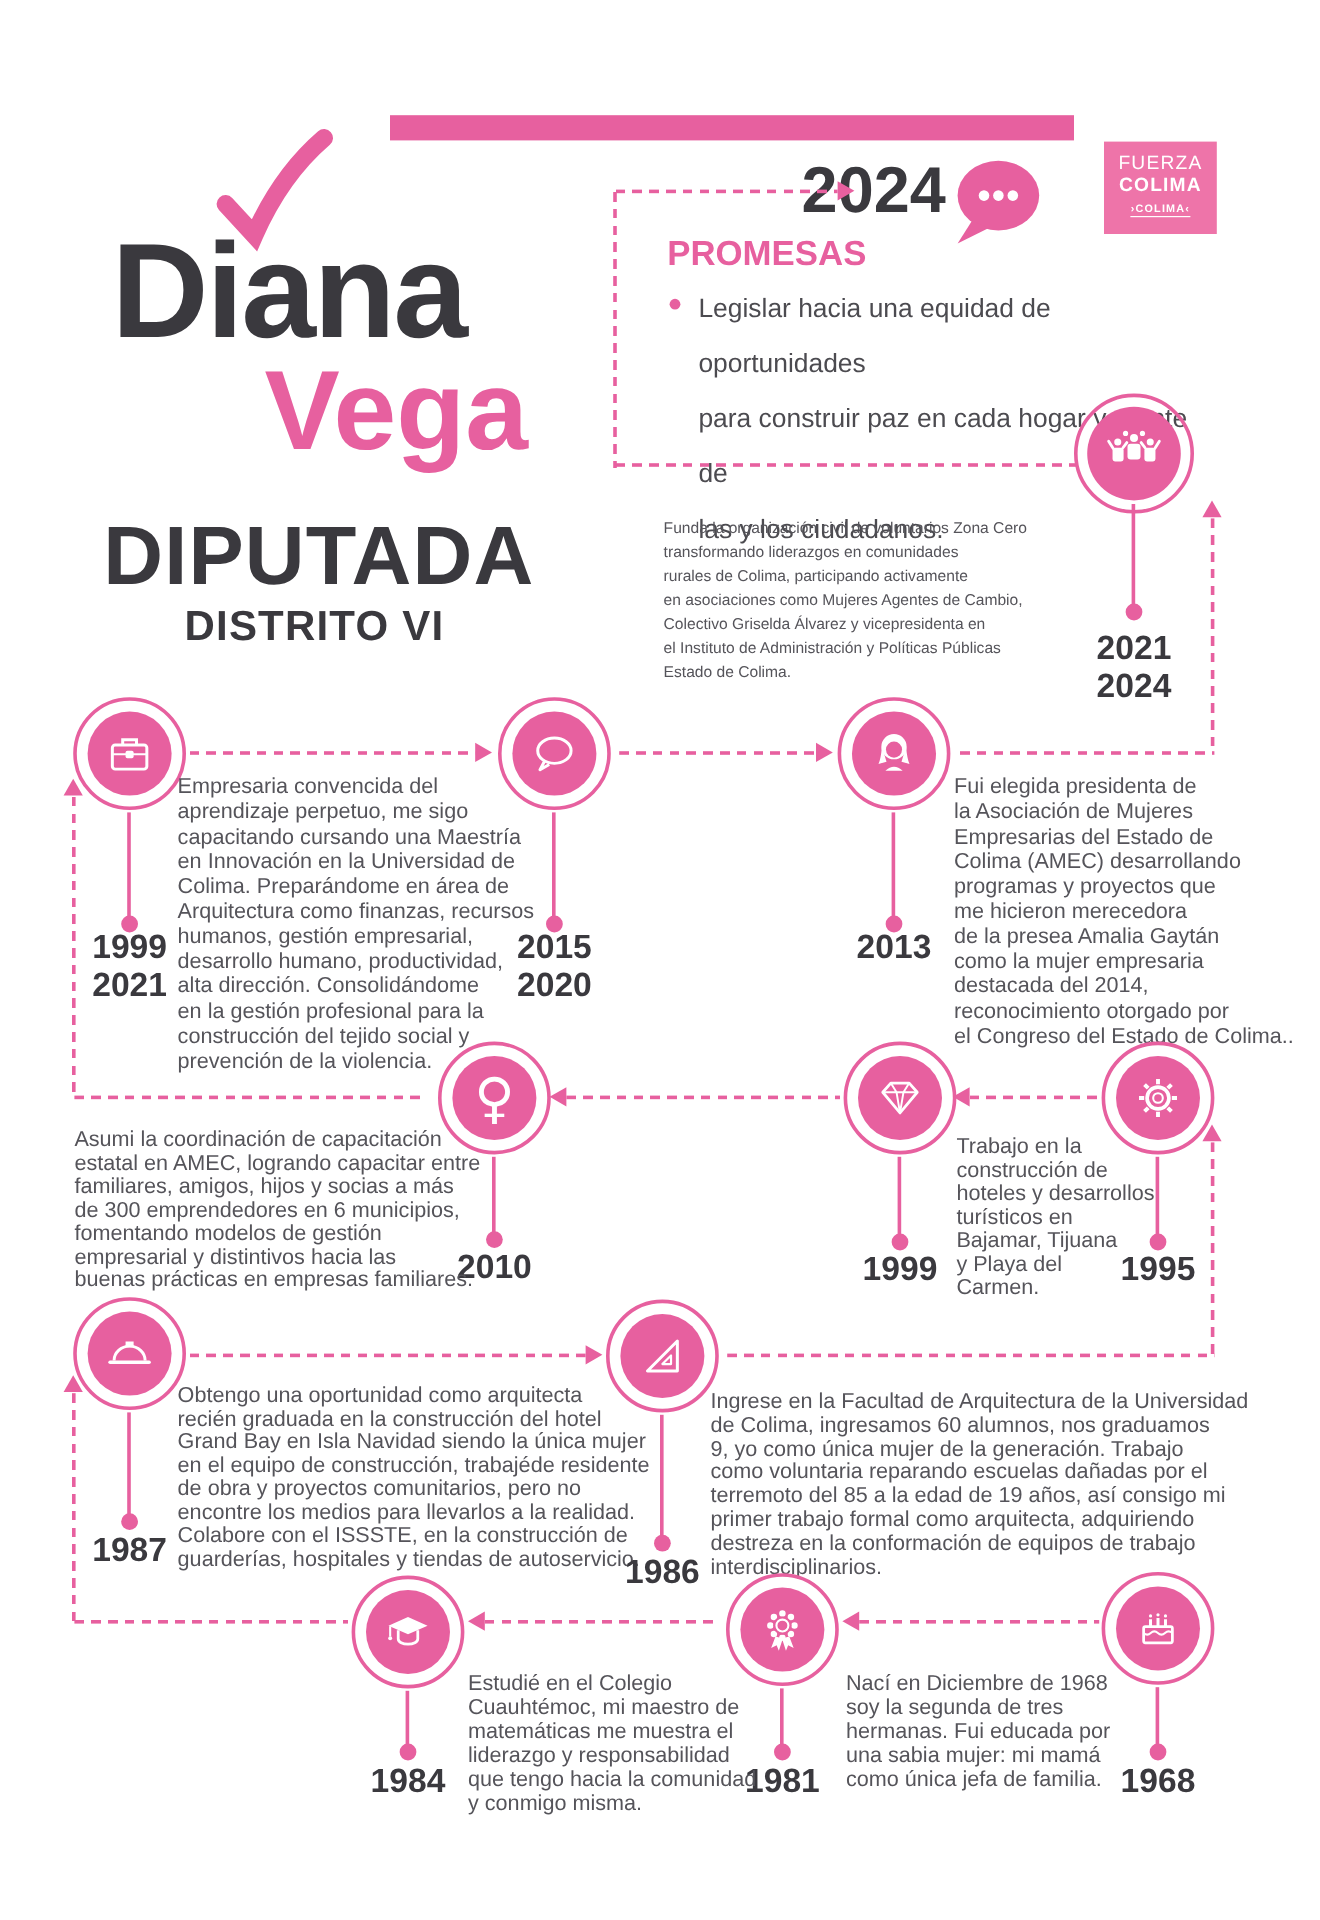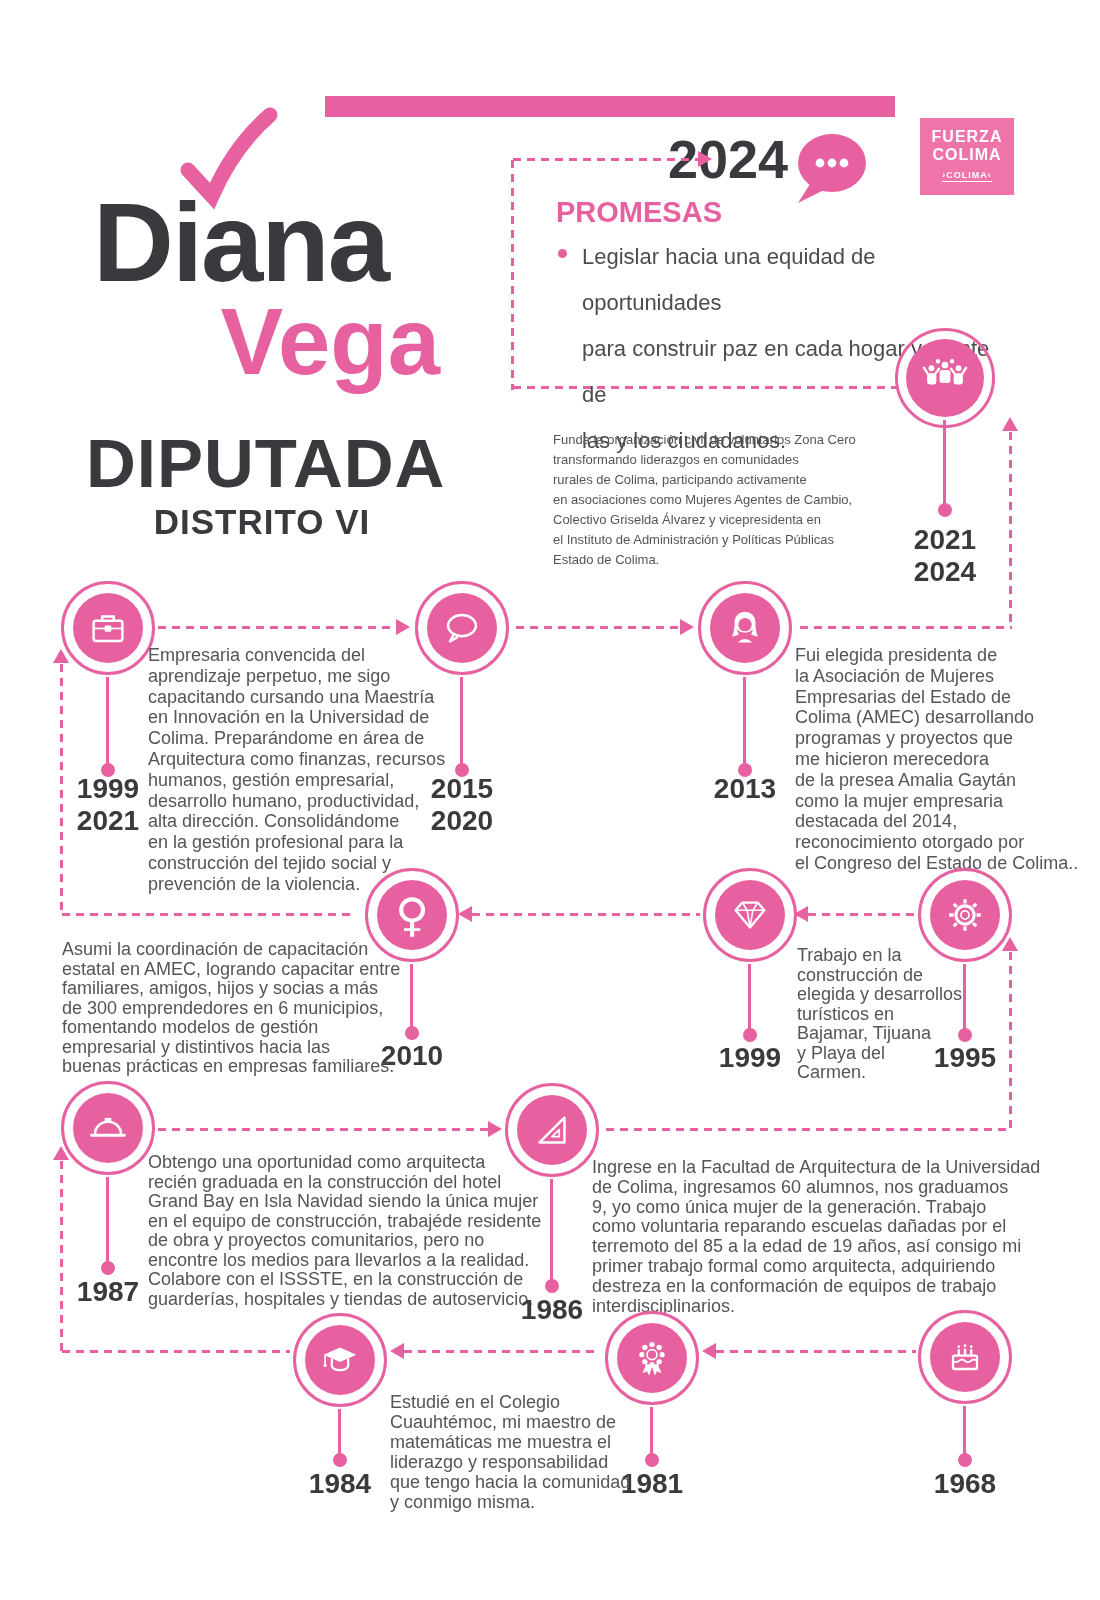--- a/index.html
+++ b/index.html
@@ -27,21 +27,21 @@
   .venus-glyph{color:#fff;font-size:46px;line-height:1;font-family:"DejaVu Sans",sans-serif}
 </style>
 </head>
 <body>
 
 <div id="canvas">
 
   <div class="abs" style="left:325px;top:96px;width:570px;height:21px;background:var(--pink)"></div>
 
   <div class="abs" style="left:920px;top:118px;width:94px;height:77px;background:var(--pink-soft);color:#fff;text-align:center;padding-top:10px">
-    <div style="font-size:16px;font-weight:700;letter-spacing:1px;line-height:18px">FUERZA</div>
+    <div style="font-size:16px;font-weight:400;letter-spacing:1px;line-height:18px">FUERZA</div>
     <div style="font-size:16px;font-weight:800;letter-spacing:1px;line-height:18px">COLIMA</div>
     <div style="line-height:14px;margin-top:2px"><span style="font-size:9px;font-weight:700;letter-spacing:1px;border-bottom:1.5px solid #fff;padding-bottom:1px">›COLIMA‹</span></div>
   </div>
 
   <div class="abs" style="left:668px;top:128px;font-size:54px;font-weight:800;color:var(--dark)">2024</div>
 
   <div class="abs" style="left:790px;top:132px">
     <svg width="80" height="74" viewBox="0 0 80 74">
       <ellipse cx="42" cy="31" rx="34" ry="29" fill="#e7609f"></ellipse>
       <path d="M20 52 L8 71 L34 58 Z" fill="#e7609f"></path>
@@ -216,21 +216,21 @@
       <circle cx="24" cy="24" r="9.5" fill="none" stroke="#fff" stroke-width="3.2"></circle>
       <circle cx="24" cy="24" r="4.2" fill="none" stroke="#fff" stroke-width="1.8"></circle>
       <path d="M24 7.5v4.5 M24 36v4.5 M7.5 24h4.5 M36 24h4.5 M12.3 12.3l3.2 3.2 M32.5 32.5l3.2 3.2 M35.7 12.3l-3.2 3.2 M15.5 32.5l-3.2 3.2" stroke="#fff" stroke-width="3.4"></path>
     </svg>
   </div>
   <div class="tail" style="left:963px;top:964px;height:66px"></div>
   <div class="tdot" style="left:958px;top:1028px"></div>
   <div class="years" style="left:919px;top:1042px;width:92px">1995</div>
   <div class="ptext" style="left:797px;top:946px;width:200px;line-height:19.5px">Trabajo en la
 construcción de
-elegida y desarrollos
+hoteles y desarrollos
 turísticos en
 Bajamar, Tijuana
 y Playa del
 Carmen.</div>
 
   <div class="ring" style="left:61px;top:1081px"></div>
   <div class="fillc" style="left:73px;top:1093px">
     <svg width="46" height="46" viewBox="0 0 48 48">
       <path d="M10.5 30a13.5 12.5 0 0 1 27 0" fill="none" stroke="#fff" stroke-width="2.6"></path>
       <path d="M7 31.5h34" stroke="#fff" stroke-width="3" stroke-linecap="round"></path>
@@ -334,14 +334,19 @@
       <path d="M11.5 28q3.1 2.8 6.2 0t6.2 0 6.2 0 6.4 0" fill="none" stroke="#fff" stroke-width="1.8"></path>
       <path d="M17.5 22.5v-6.5 M24 22.5v-7.5 M30.5 22.5v-6.5" stroke="#fff" stroke-width="2.6"></path>
       <circle cx="17.5" cy="13.2" r="1.4" fill="#fff"></circle>
         <circle cx="24" cy="12.2" r="1.4" fill="#fff"></circle>
         <circle cx="30.5" cy="13.2" r="1.4" fill="#fff"></circle>
     </svg>
   </div>
   <div class="tail" style="left:963px;top:1406px;height:49px"></div>
   <div class="tdot" style="left:958px;top:1453px"></div>
   <div class="years" style="left:919px;top:1468px;width:92px">1968</div>
+  <div class="ptext" style="left:705px;top:1392px;width:260px;line-height:20px">Nací en Diciembre de 1968
+soy la segunda de tres
+hermanas. Fui educada por
+una sabia mujer: mi mamá
+como única jefa de familia.</div>
 
 </div>
 
 </body></html>

